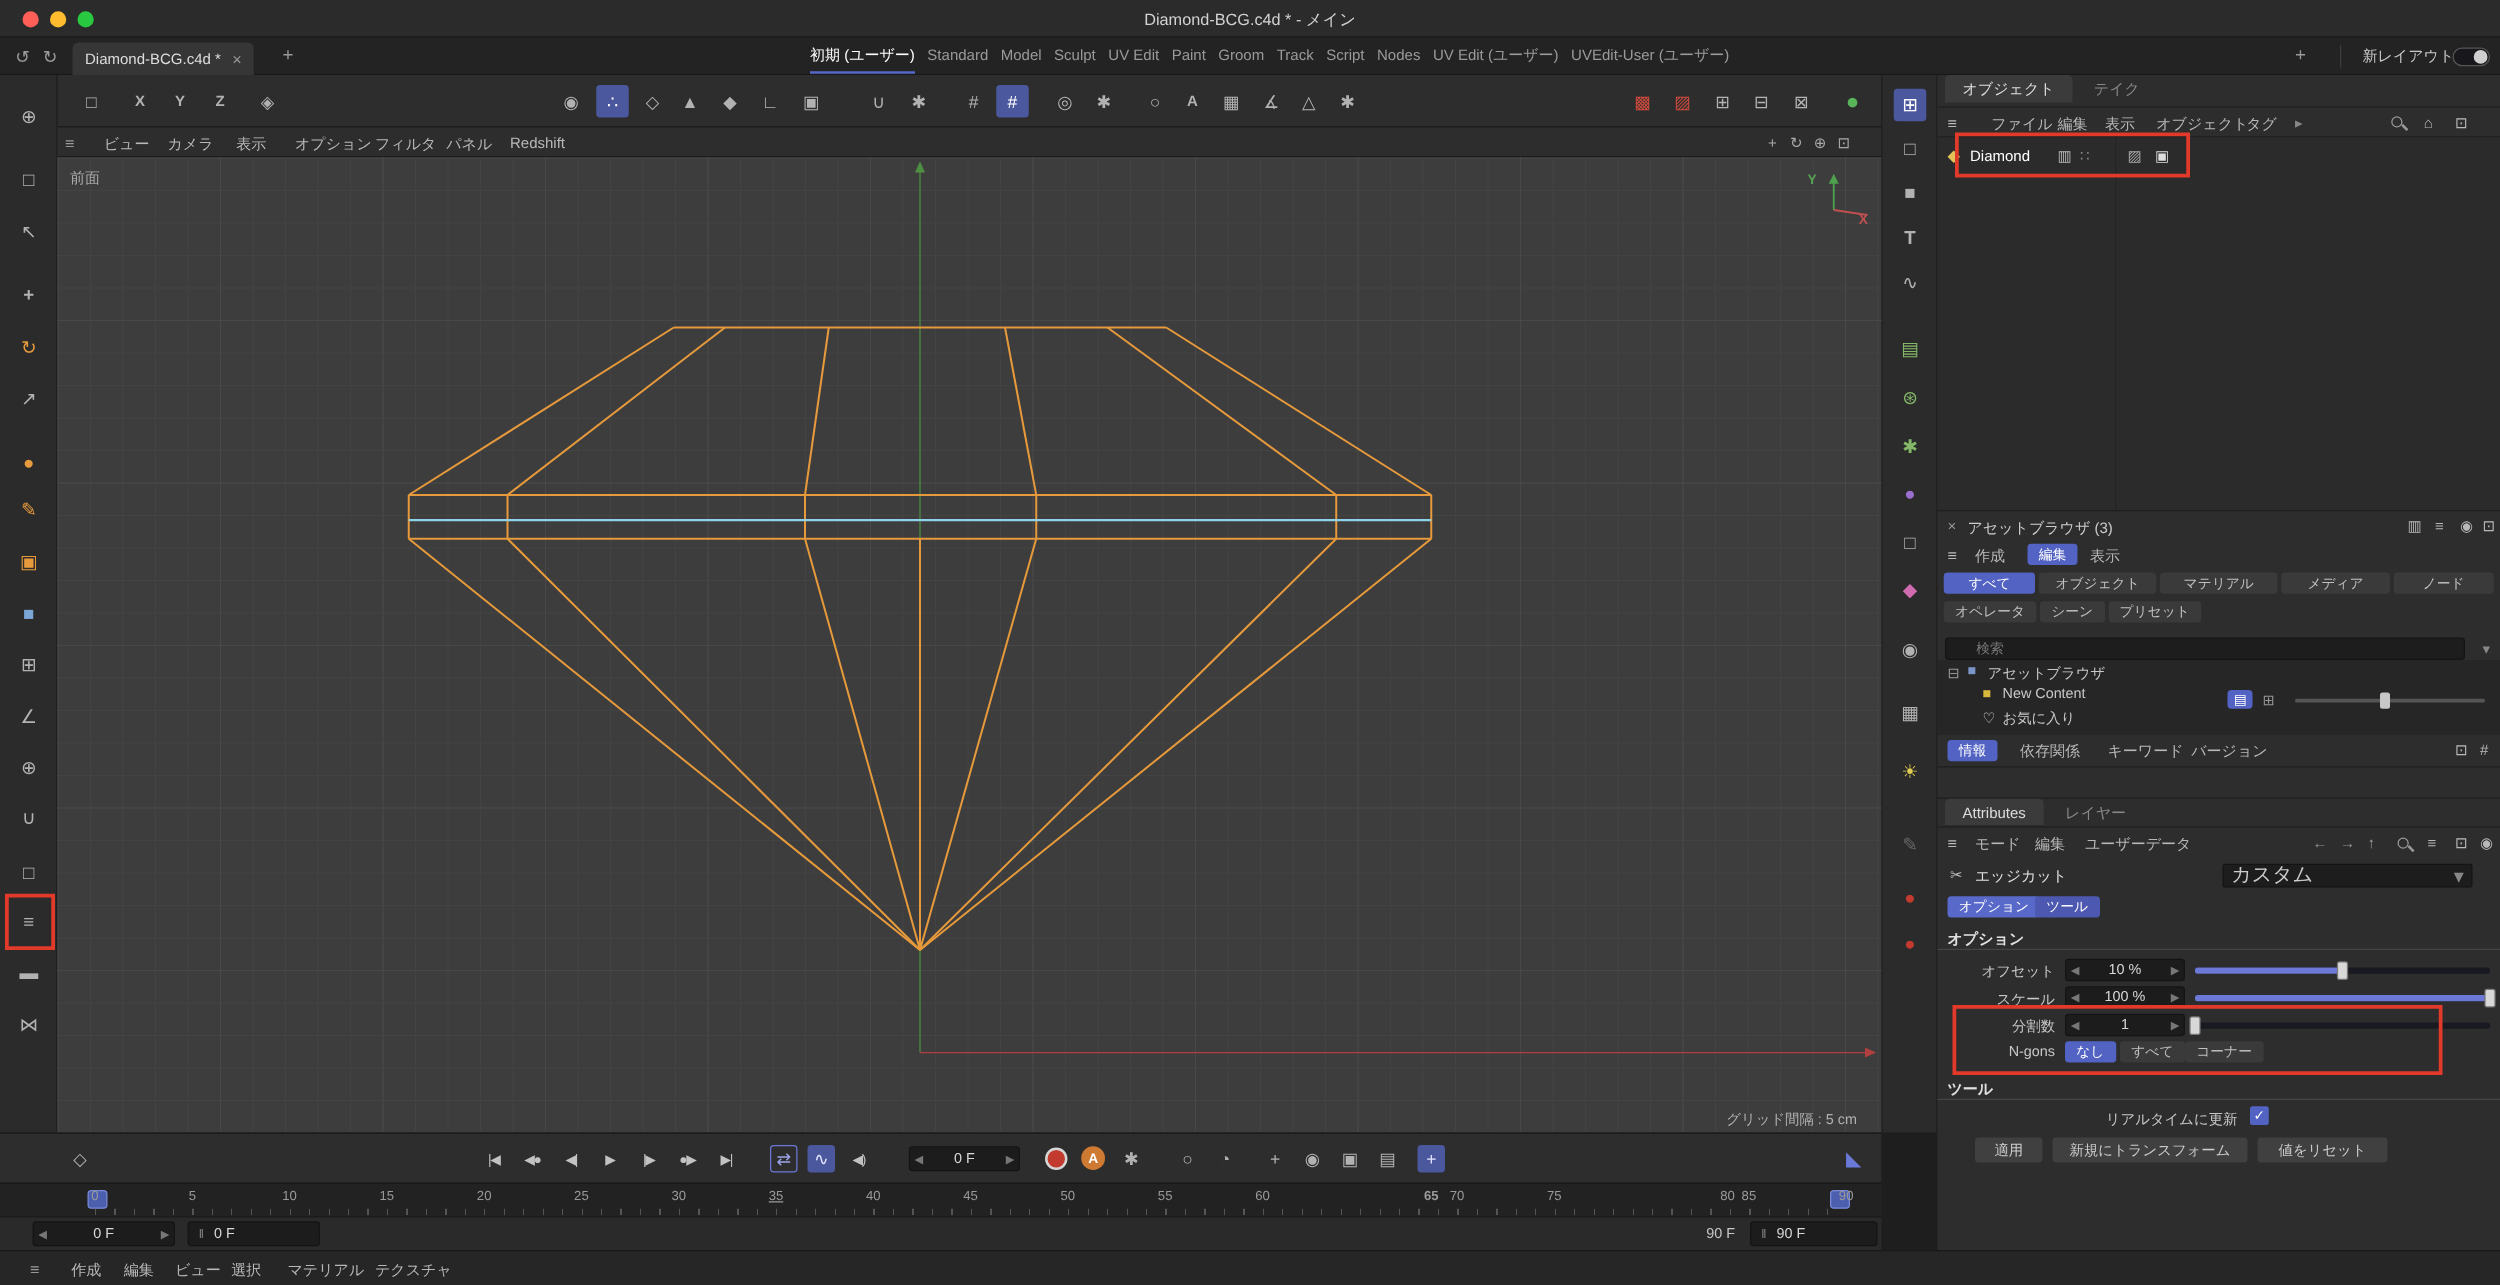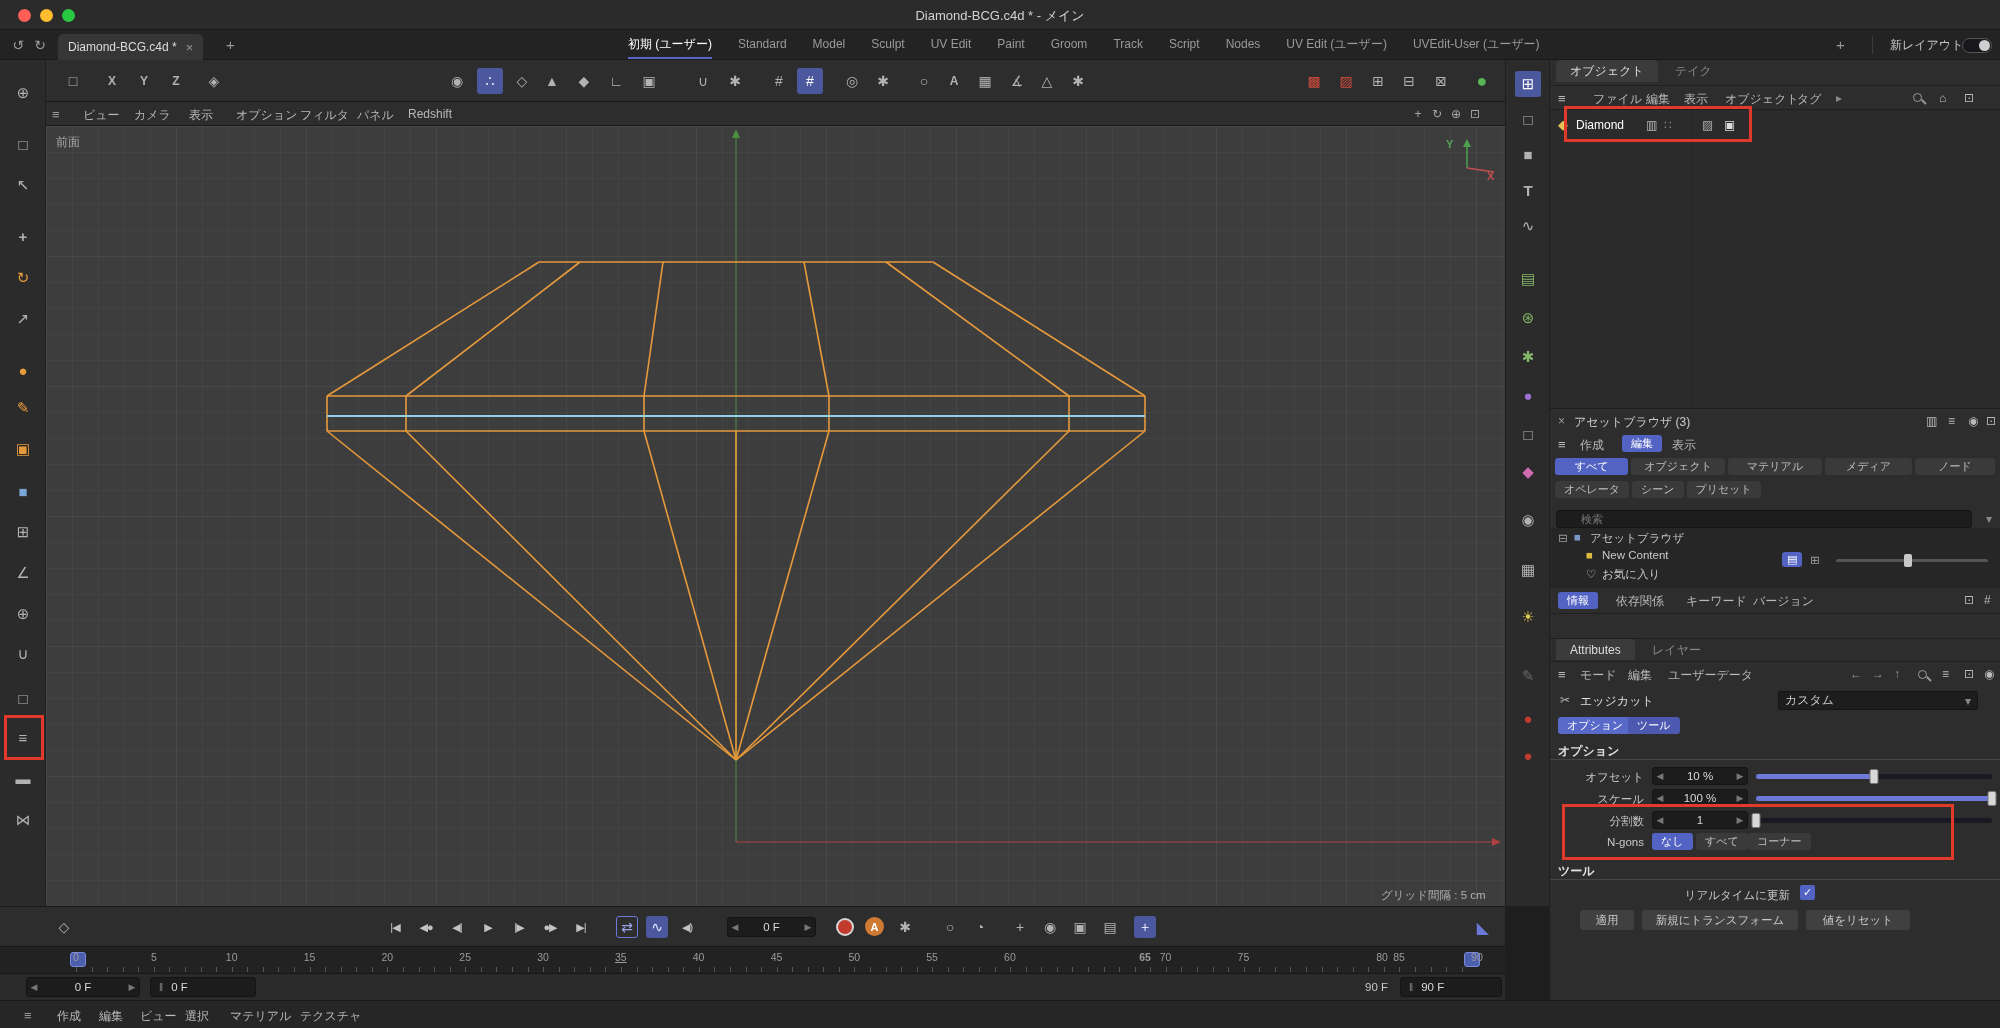--- a/index.html
+++ b/index.html
@@ -10,21 +10,21 @@
   .titlebar{position:absolute;left:0;top:0;width:2000px;height:30px;background:#2b2b2b;border-bottom:1px solid #191919}
   .tl{position:absolute;top:9px;width:13px;height:13px;border-radius:50%}
   .title{position:absolute;left:0;right:0;top:7px;text-align:center;color:#d2d2d2;font-size:13px}
   
   .tabbar{position:absolute;left:0;top:30px;width:2000px;height:30px;background:#232323;border-bottom:1px solid #191919}
   .histbtn{position:absolute;top:5px;width:20px;height:20px;color:#9a9a9a;font-size:14px;text-align:center;line-height:20px}
   .doc-tab{position:absolute;left:58px;top:4px;height:26px;background:#363636;border-radius:5px 5px 0 0;
            display:flex;align-items:center;padding:0 10px;gap:9px;color:#ddd}
   .doc-tab .x{color:#999;font-size:13px}
   .addtab{position:absolute;left:226px;top:6px;color:#999;font-size:15px}
-  .layout-tabs{position:absolute;left:628px;top:0;display:flex;gap:26px;height:29px}
+  .layout-tabs{position:absolute;left:648px;top:0;display:flex;gap:10px;height:29px}
   .lt{color:#9a9a9a;line-height:28px;white-space:nowrap}
   .lt.on{color:#fff;border-bottom:2px solid #5767c8}
   .nl-plus{position:absolute;left:1836px;top:6px;color:#999;font-size:15px}
   .nl-div{position:absolute;left:1872px;top:6px;width:1px;height:18px;background:#3c3c3c}
   .nl-label{position:absolute;left:1890px;top:7px;color:#c8c8c8}
   .toggle{position:absolute;left:1962px;top:8px;width:30px;height:15px;background:#18181c;border:1px solid #555;border-radius:8px}
   .toggle .knob{position:absolute;right:1px;top:1px;width:11px;height:11px;border-radius:50%;background:#cfcfcf}
   
   .gi{position:absolute;width:26px;height:26px;margin-left:-13px;margin-top:-13px;display:flex;align-items:center;
       justify-content:center;font-size:14px;color:#b2b2b2;border-radius:3px;white-space:nowrap}
@@ -112,21 +112,21 @@
   .sl{position:absolute;left:206px;right:8px;top:8px;height:5px;background:#191922;border-radius:2px}
   .sl .fill{position:absolute;left:0;top:0;height:5px;background:#6d79d6;border-radius:2px}
   .sl .hdl{position:absolute;top:-5px;width:9px;height:15px;background:#d8d8d8;border:1px solid #777;border-radius:2px;transform:translateX(-50%)}
   .sechead{position:absolute;left:8px;top:3px;font-weight:bold;color:#e0e0e0}
   .secline{position:absolute;left:0;right:0;bottom:2px;height:1px;background:#454545}
   .abtn{position:absolute;top:2px;height:20px;background:#404040;border-radius:3px;font-size:11.5px;color:#ccc;
         display:flex;align-items:center;justify-content:center}
   .checkbox{position:absolute;width:15px;height:15px;background:#5363c4;border-radius:2px;color:#fff;font-size:11px;
             display:flex;align-items:center;justify-content:center}
   .dropdown{position:absolute;left:228px;right:22px;top:3px;height:19px;background:#1d1d1d;border:1px solid #141414;
-            border-radius:2px;color:#ccc;font-size:12px;display:flex;align-items:center;padding:0 6px}
+            border-radius:2px;color:#ccc;font-size:16px;display:flex;align-items:center;padding:0 6px}
   .dropdown .dv{flex:1}
   .redbox{position:absolute;border:3px solid #e23a2a;z-index:60;pointer-events:none}
   .slider-small{position:absolute;height:3px;background:#555;border-radius:2px}
   .sm-hdl{position:absolute;top:-5px;width:8px;height:13px;background:#c8c8c8;border-radius:2px}
 </style>
 </head>
 <body>
 
 <div id="app">
 

